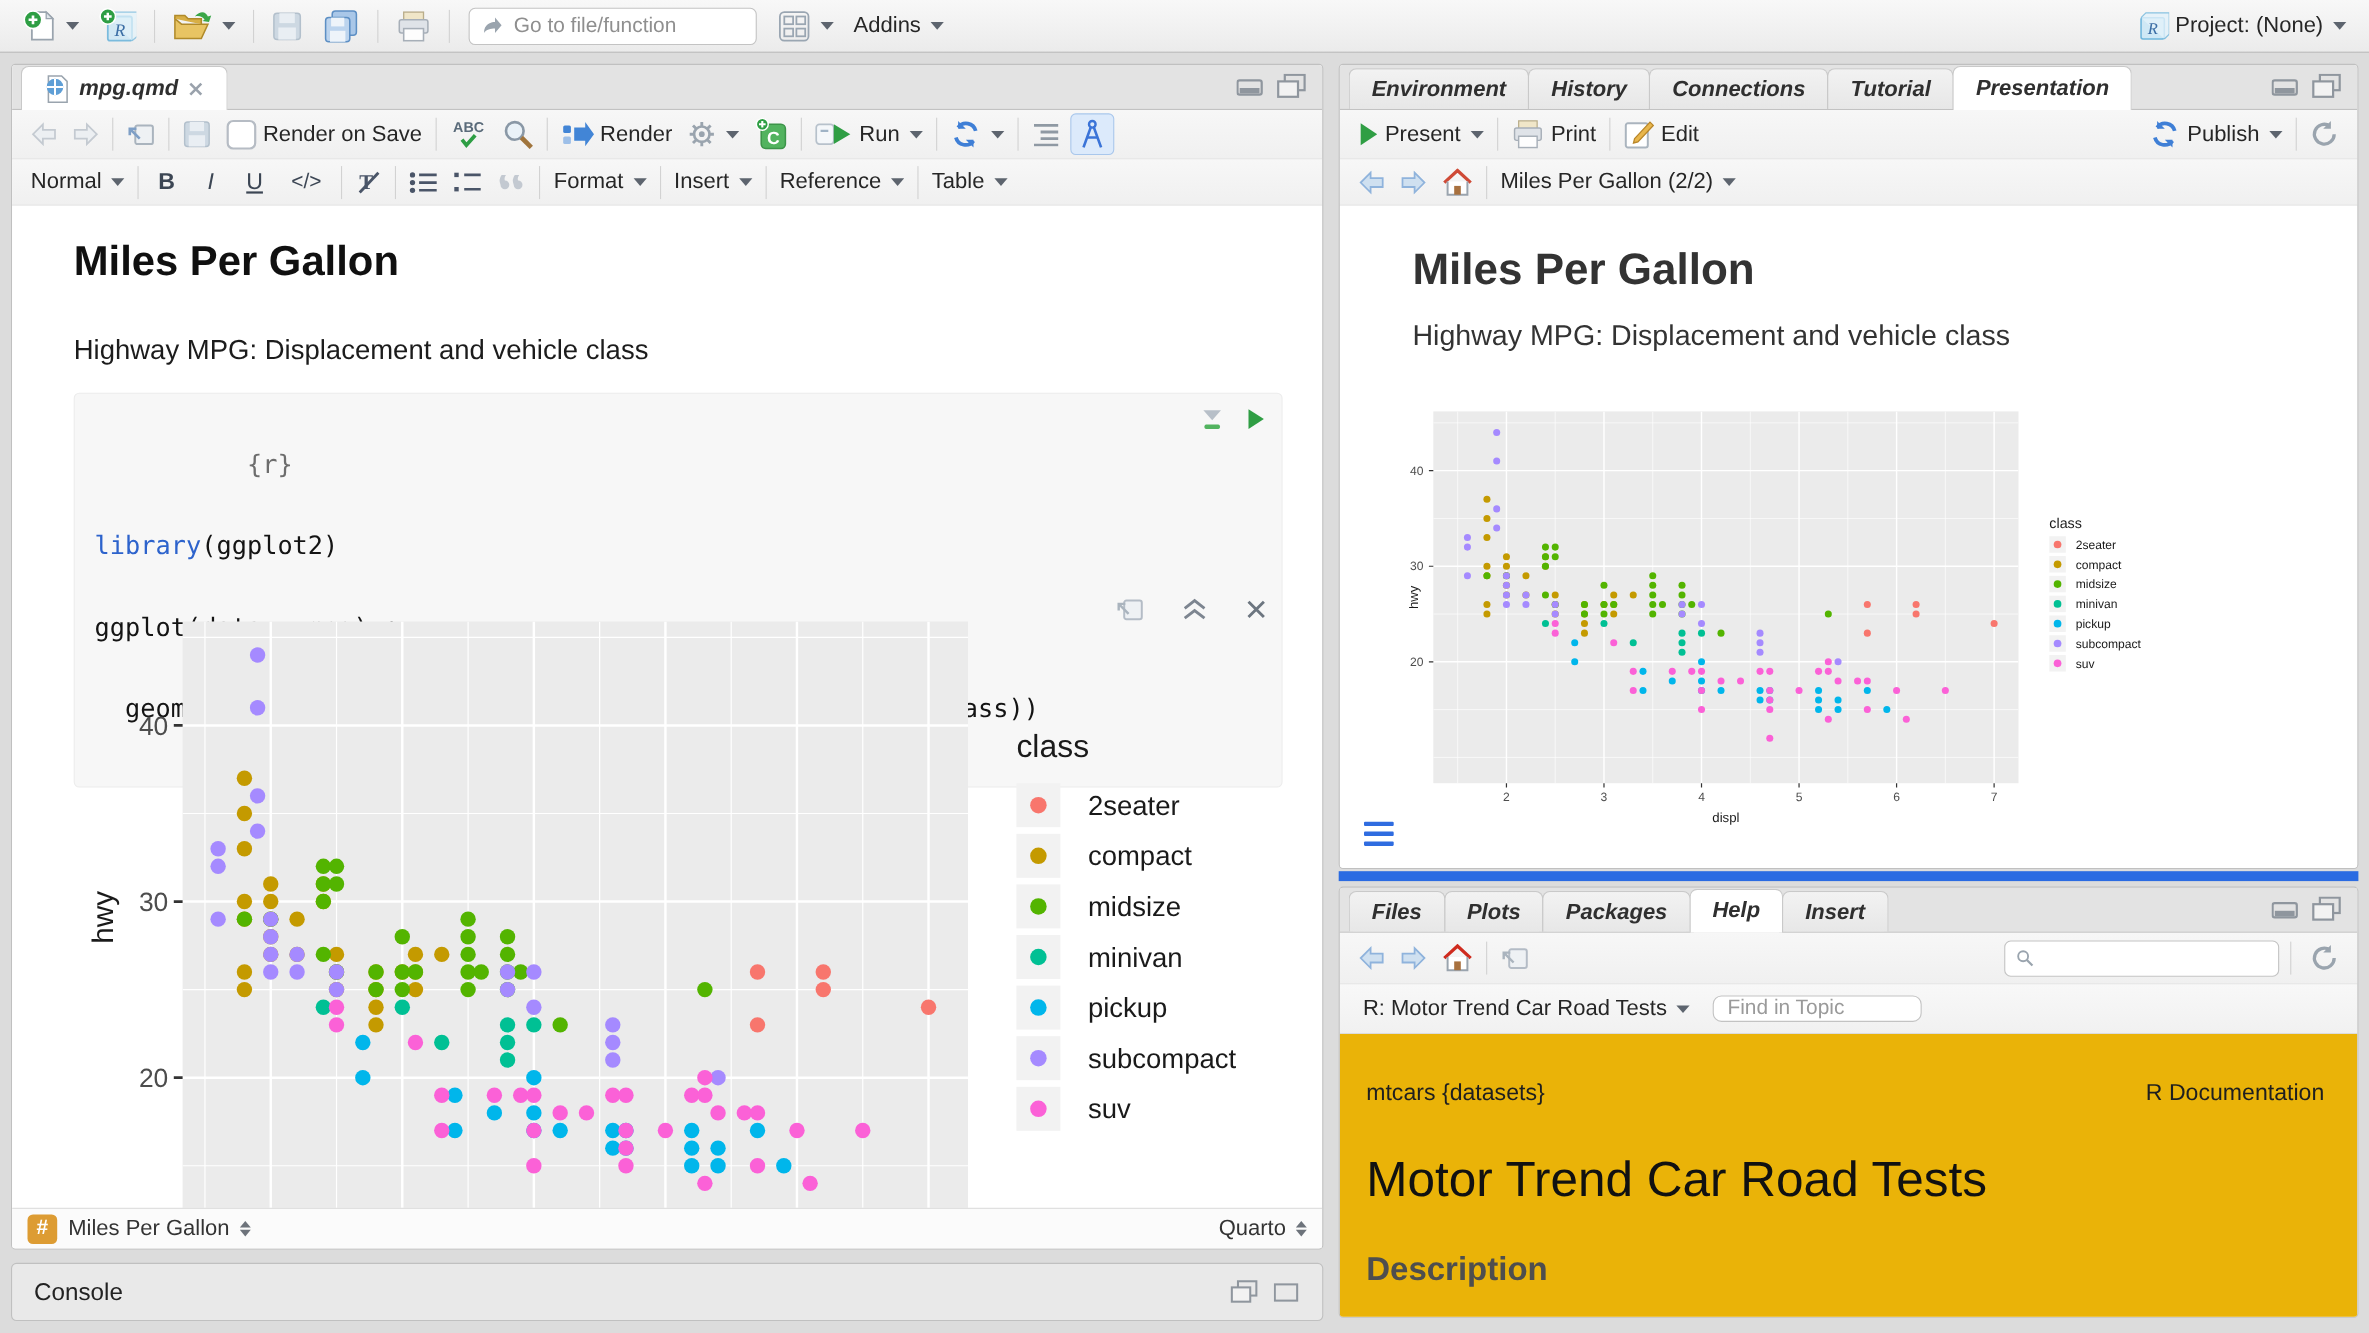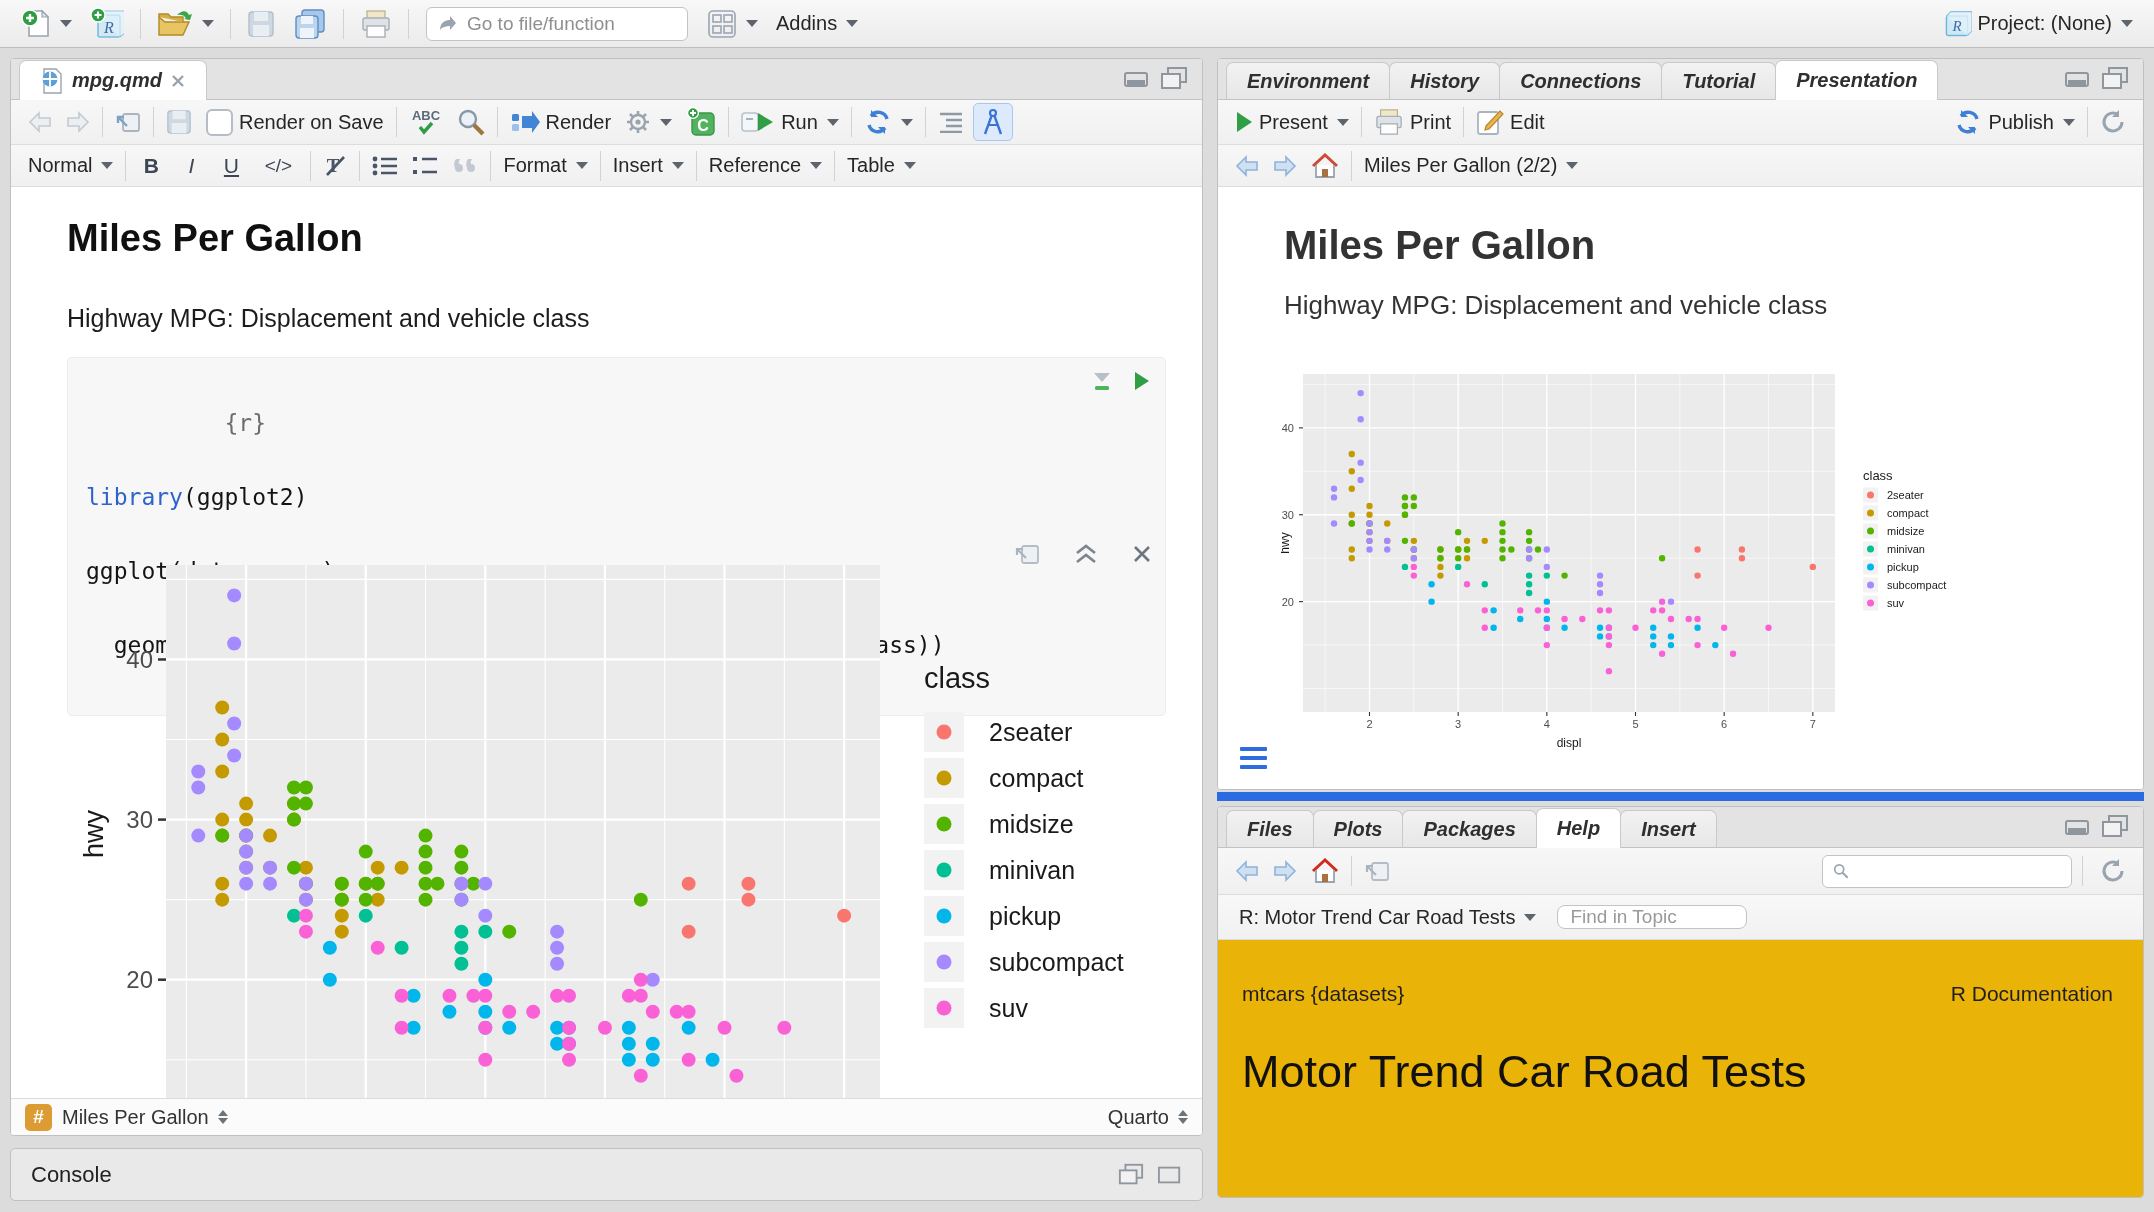--- a/index.html
+++ b/index.html
@@ -1055,16 +1055,17 @@
         <input type="text" placeholder="Find in Topic" style="">
       </div>
     </div>
 
     <div class="help-content">
       <div class="help-head">
         <span>mtcars {datasets}</span>
         <span>R Documentation</span>
       </div>
       <h1 class="help-title">Motor Trend Car Road Tests</h1>
+      <h2 class="help-section">Description</h2>
     </div>
   </div>
 
 </div>
 
 </body></html>

